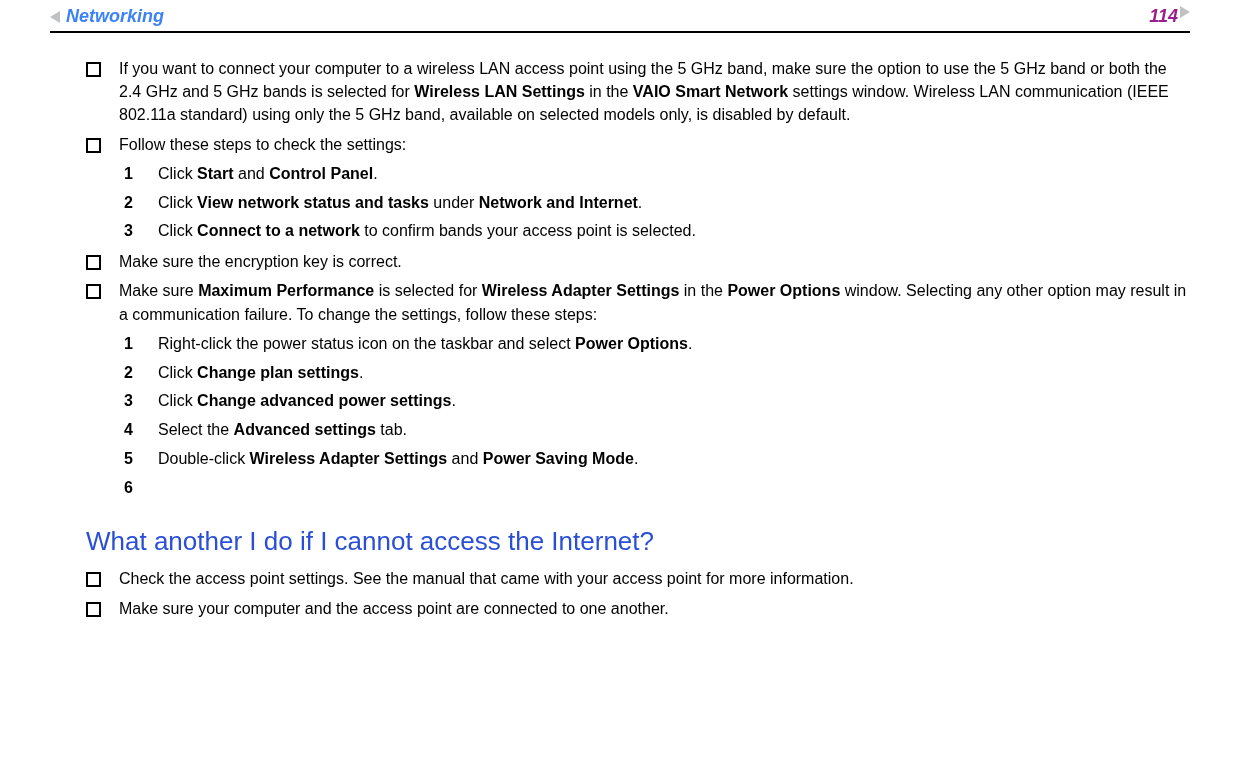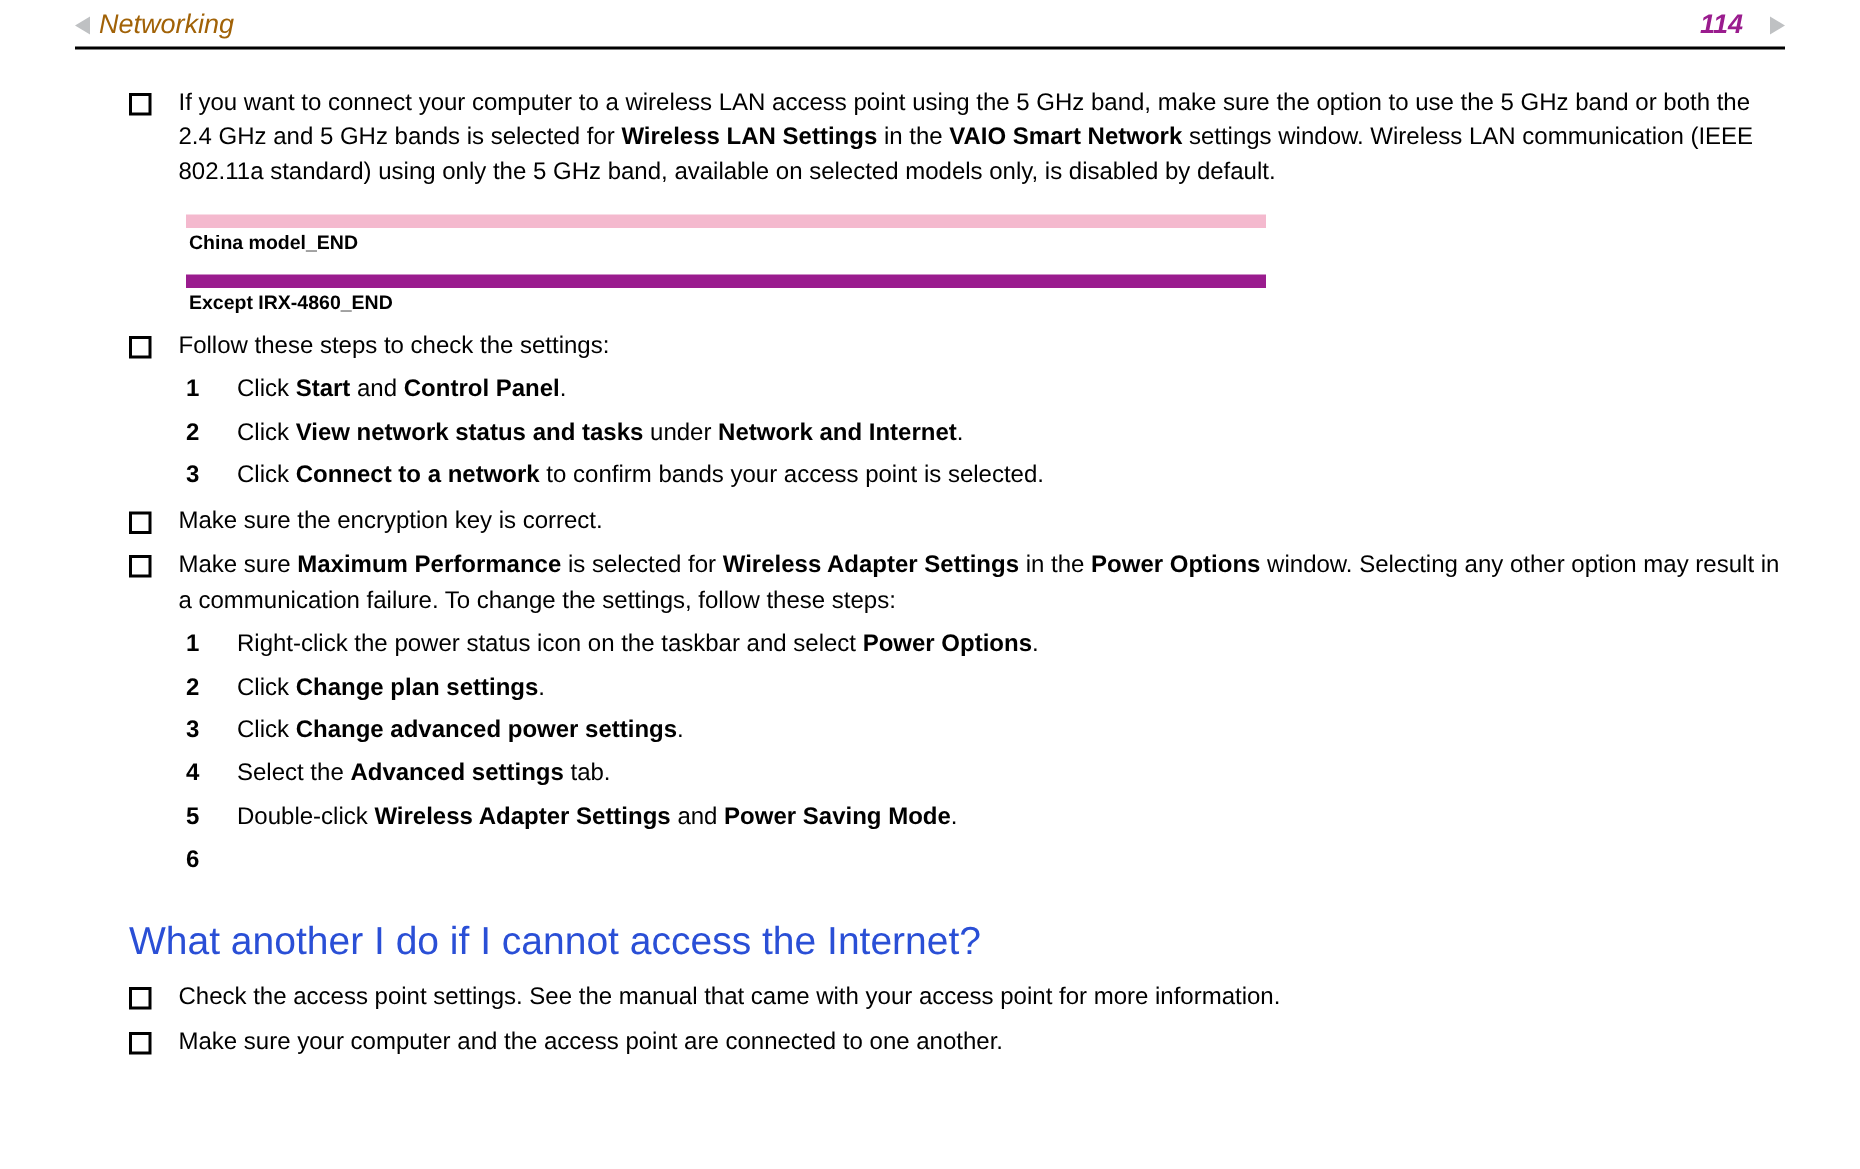--- a/index.html
+++ b/index.html
@@ -22,37 +22,36 @@
     border-bottom: 2px solid #000;
     margin-bottom: 24px;
   }
   .header-left {
     display: flex;
     align-items: center;
     gap: 6px;
   }
   .header-right {
     display: flex;
-    align-items: center;
-    gap: 18px;
+    gap: 2px;
   }
   .nav-tri {
     width: 0; height: 0;
     border-top: 6px solid transparent;
     border-bottom: 6px solid transparent;
   }
   .tri-left {
     border-right: 10px solid #bfc1c3;
   }
   .tri-right {
     border-left: 10px solid #bfc1c3;
   }
   .header-title {
-    color: #a16207;
-    font-weight: normal;
+    color: #3b82f6;
+    font-weight: bold;
     font-style: italic;
     font-size: 18px;
   }
   .page-num {
     color: #9a1c8e;
     font-weight: bold;
     font-style: italic;
     font-size: 18px;
   }
   .block {
@@ -130,26 +129,20 @@
 
   <div class="block">
 
     <div class="bullet-row">
       <div class="square"></div>
       <div class="bullet-text">
         <span>If you want to connect your computer to a wireless LAN access point using the 5 GHz band, make sure the option to use the 5 GHz band or both the 2.4 GHz and 5 GHz bands is selected for </span><span class="bold">Wireless LAN Settings</span><span> in the </span><span class="bold">VAIO Smart Network</span><span> settings window. Wireless LAN communication (IEEE 802.11a standard) using only the 5 GHz band, available on selected models only, is disabled by default.</span>
       </div>
     </div>
 
-    <div class="tag-group">
-      <div class="tag-bar bar-pink"></div>
-      <div class="tag-label">China model_END</div>
-      <div class="tag-bar bar-magenta"></div>
-      <div class="tag-label">Except IRX-4860_END</div>
-    </div>
 
     <div class="bullet-row">
       <div class="square"></div>
       <div class="bullet-text">Follow these steps to check the settings:</div>
     </div>
 
     <div class="num-row">
       <div class="num">1</div>
       <div><span>Click </span><span class="bold">Start</span><span> and </span><span class="bold">Control Panel</span><span>.</span></div>
     </div>

